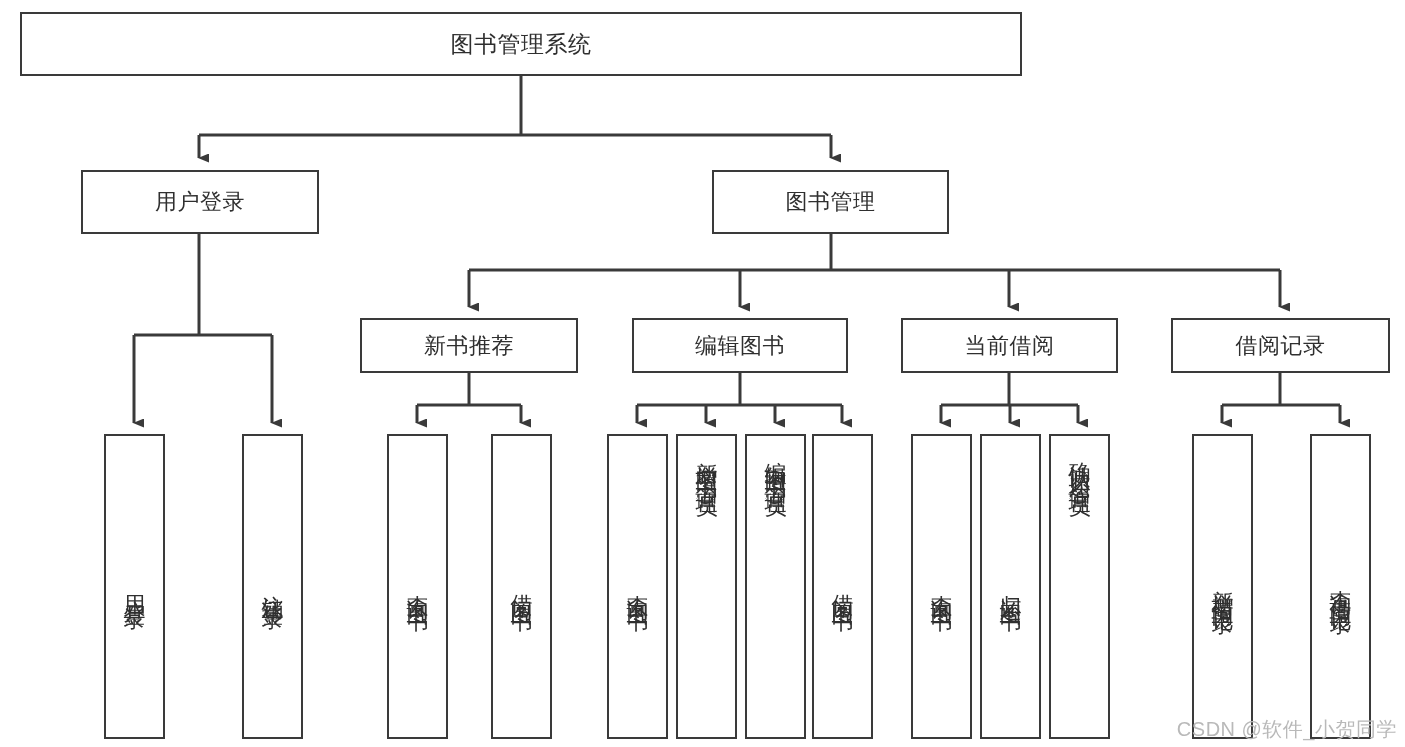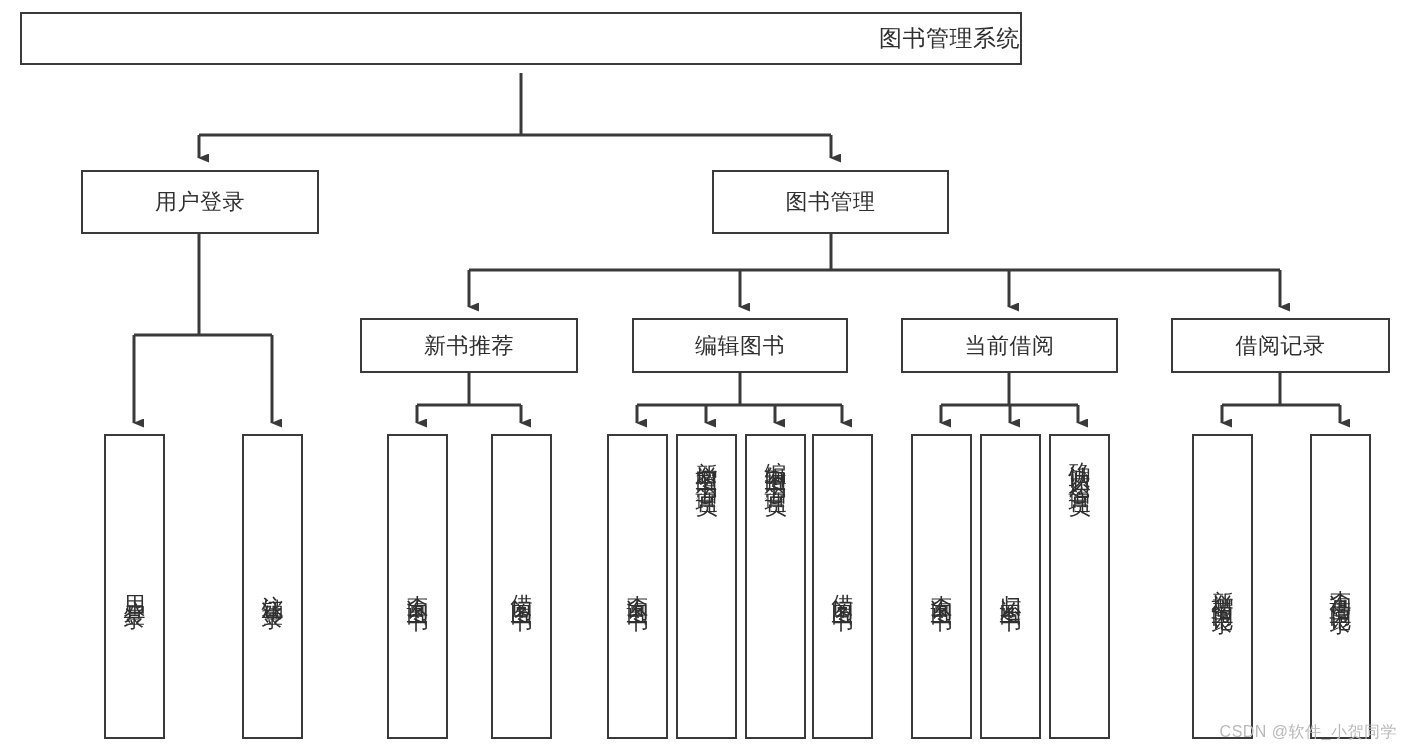--- a/index.html
+++ b/index.html
@@ -47,21 +47,21 @@
     line-height:1;
   }
   
   .node.vert.toptext{padding-top:8px;}
   .node.vert.midtext{padding-top:0;align-items:center;}
 
   
   #watermark{
     position:absolute;
     right:8px;bottom:4px;
-    font-size:16px;
+    font-size:20px;
     color:#b9b9b9;
     letter-spacing:.5px;
     z-index:5;
     white-space:nowrap;
     font-family:"Liberation Sans","DejaVu Sans",sans-serif;
   }
 </style>
 </head>
 <body>
 
@@ -110,21 +110,21 @@
       <path d="M1010,405 L1010,423" marker-end="url(#arrowhead)"></path>
       <path d="M1078,405 L1078,423" marker-end="url(#arrowhead)"></path>
 
       <path d="M1280,373 L1280,405"></path>
       <path d="M1222,405 L1340,405"></path>
       <path d="M1222,405 L1222,423" marker-end="url(#arrowhead)"></path>
       <path d="M1340,405 L1340,423" marker-end="url(#arrowhead)"></path>
     </g>
   </svg>
 
-  <div class="node horiz root" style="left:20px;top:12px;width:1002px;height:53px;justify-content:flex-end;">
+  <div class="node horiz root" style="left:20px;top:12px;width:1002px;height:64px;">
     <span class="label">图书管理系统</span>
   </div>
 
   <div class="node horiz" style="left:81px;top:170px;width:238px;height:64px;">
     <span class="label">用户登录</span>
   </div>
 
   <div class="node horiz" style="left:712px;top:170px;width:237px;height:64px;">
     <span class="label">图书管理</span>
   </div>

